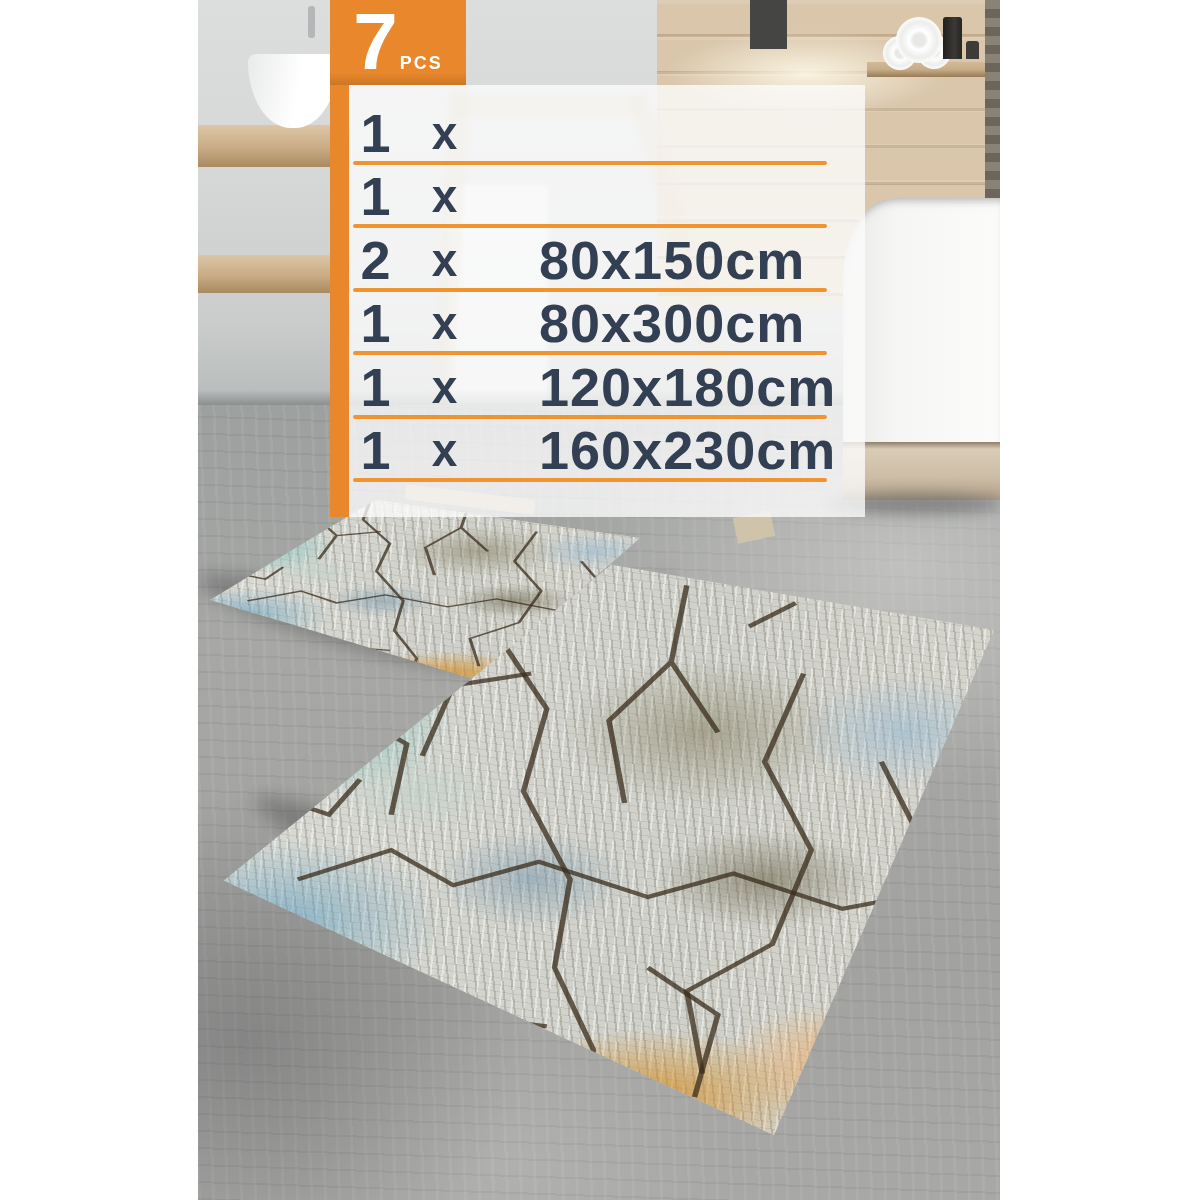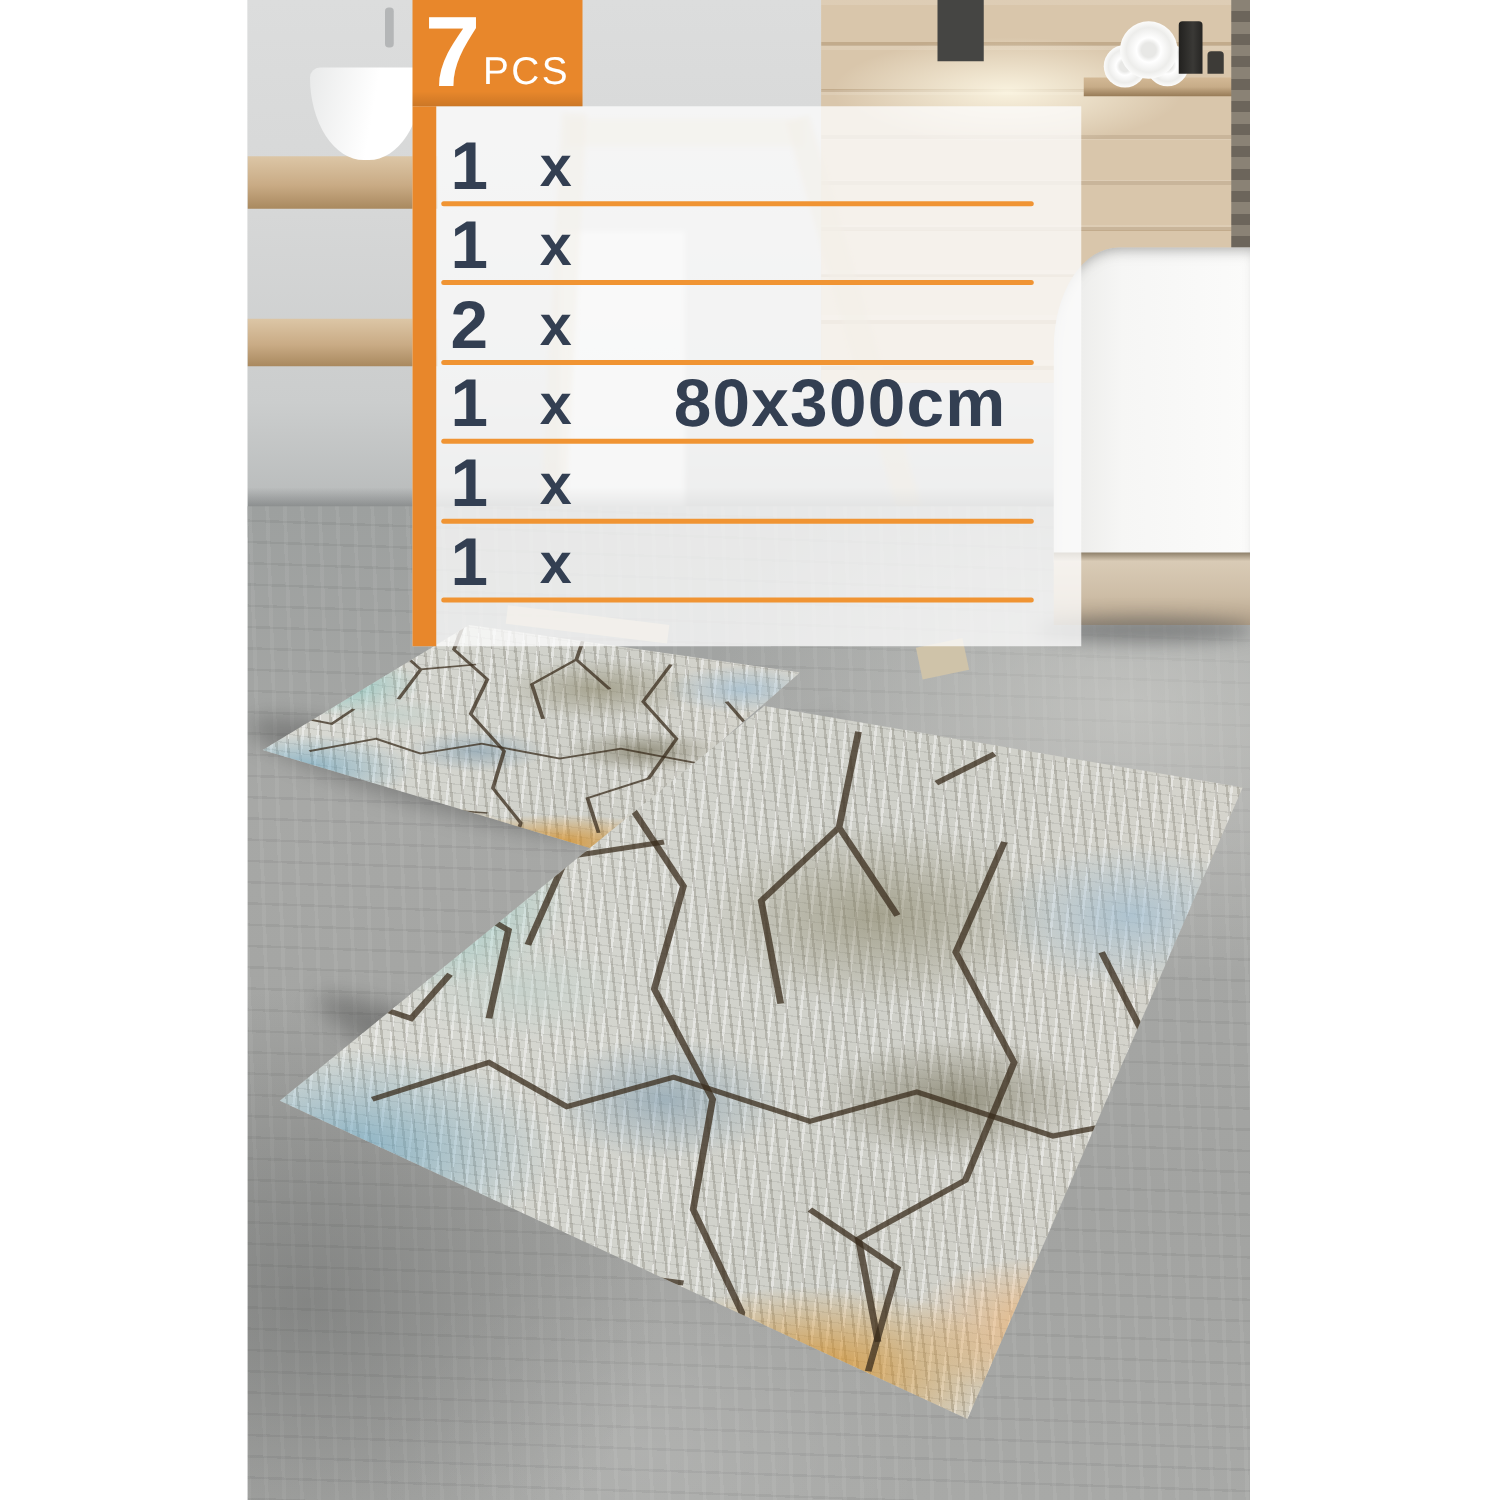--- a/index.html
+++ b/index.html
@@ -104,21 +104,21 @@
       repeating-linear-gradient(8deg, rgba(90,90,85,.12) 0 1px, rgba(0,0,0,0) 1px 7px),
       linear-gradient(100deg,#dadbd5,#cfd0c9 60%,#d8d6ce);}
   .cracks{position:absolute;inset:0;width:100%;height:100%;}
 
   
   .badge{position:absolute;left:330px;top:0;width:136px;height:85px;background:#e8872b;
         display:flex;align-items:flex-end;justify-content:center;gap:4px;padding-bottom:10px;
         color:#ffffff;z-index:6;
         background-image:linear-gradient(180deg,rgba(255,255,255,0) 86%,rgba(0,0,0,.12) 100%);}
   .badge .num{font-size:80px;font-weight:800;line-height:.82;letter-spacing:-2px;}
-  .badge .unit{font-size:31px;font-weight:400;letter-spacing:2px;line-height:1;margin-bottom:3px;}
+  .badge .unit{font-size:18px;font-weight:700;letter-spacing:2px;line-height:1;margin-bottom:3px;}
 
   .size-panel{position:absolute;left:330px;top:85px;width:535px;height:432px;z-index:5;
         border-left:19px solid #e8872b;background:rgba(253,253,252,.78);padding-top:16px;}
   .size-row{position:relative;height:63.5px;display:grid;grid-template-columns:54px 84px 1fr;
         align-items:center;color:#333f52;font-weight:700;font-size:54px;letter-spacing:1px;line-height:1;}
   .size-row .qty,.size-row .times{text-align:center;}
   .size-row .times{font-size:46px;}
   .size-row .size{padding-left:52px;white-space:nowrap;}
   .size-row::after{content:"";position:absolute;left:4px;bottom:0;width:474px;height:4px;
         background:#f09433;border-radius:2px;}
@@ -207,29 +207,32 @@
       <span class="qty">1</span>
       <span class="times">x</span>
     </div>
     <div class="size-row">
       <span class="qty">1</span>
       <span class="times">x</span>
     </div>
     <div class="size-row">
       <span class="qty">2</span>
       <span class="times">x</span>
+      <span class="size">80x150cm</span>
     </div>
     <div class="size-row">
       <span class="qty">1</span>
       <span class="times">x</span>
       <span class="size">80x300cm</span>
     </div>
     <div class="size-row">
       <span class="qty">1</span>
       <span class="times">x</span>
-    </div>
-    <div class="size-row">
-      <span class="qty">1</span>
-      <span class="times">x</span>
+      <span class="size">120x180cm</span>
+    </div>
+    <div class="size-row">
+      <span class="qty">1</span>
+      <span class="times">x</span>
+      <span class="size">160x230cm</span>
     </div>
   </div>
 
 </div>
 
 </body></html>

